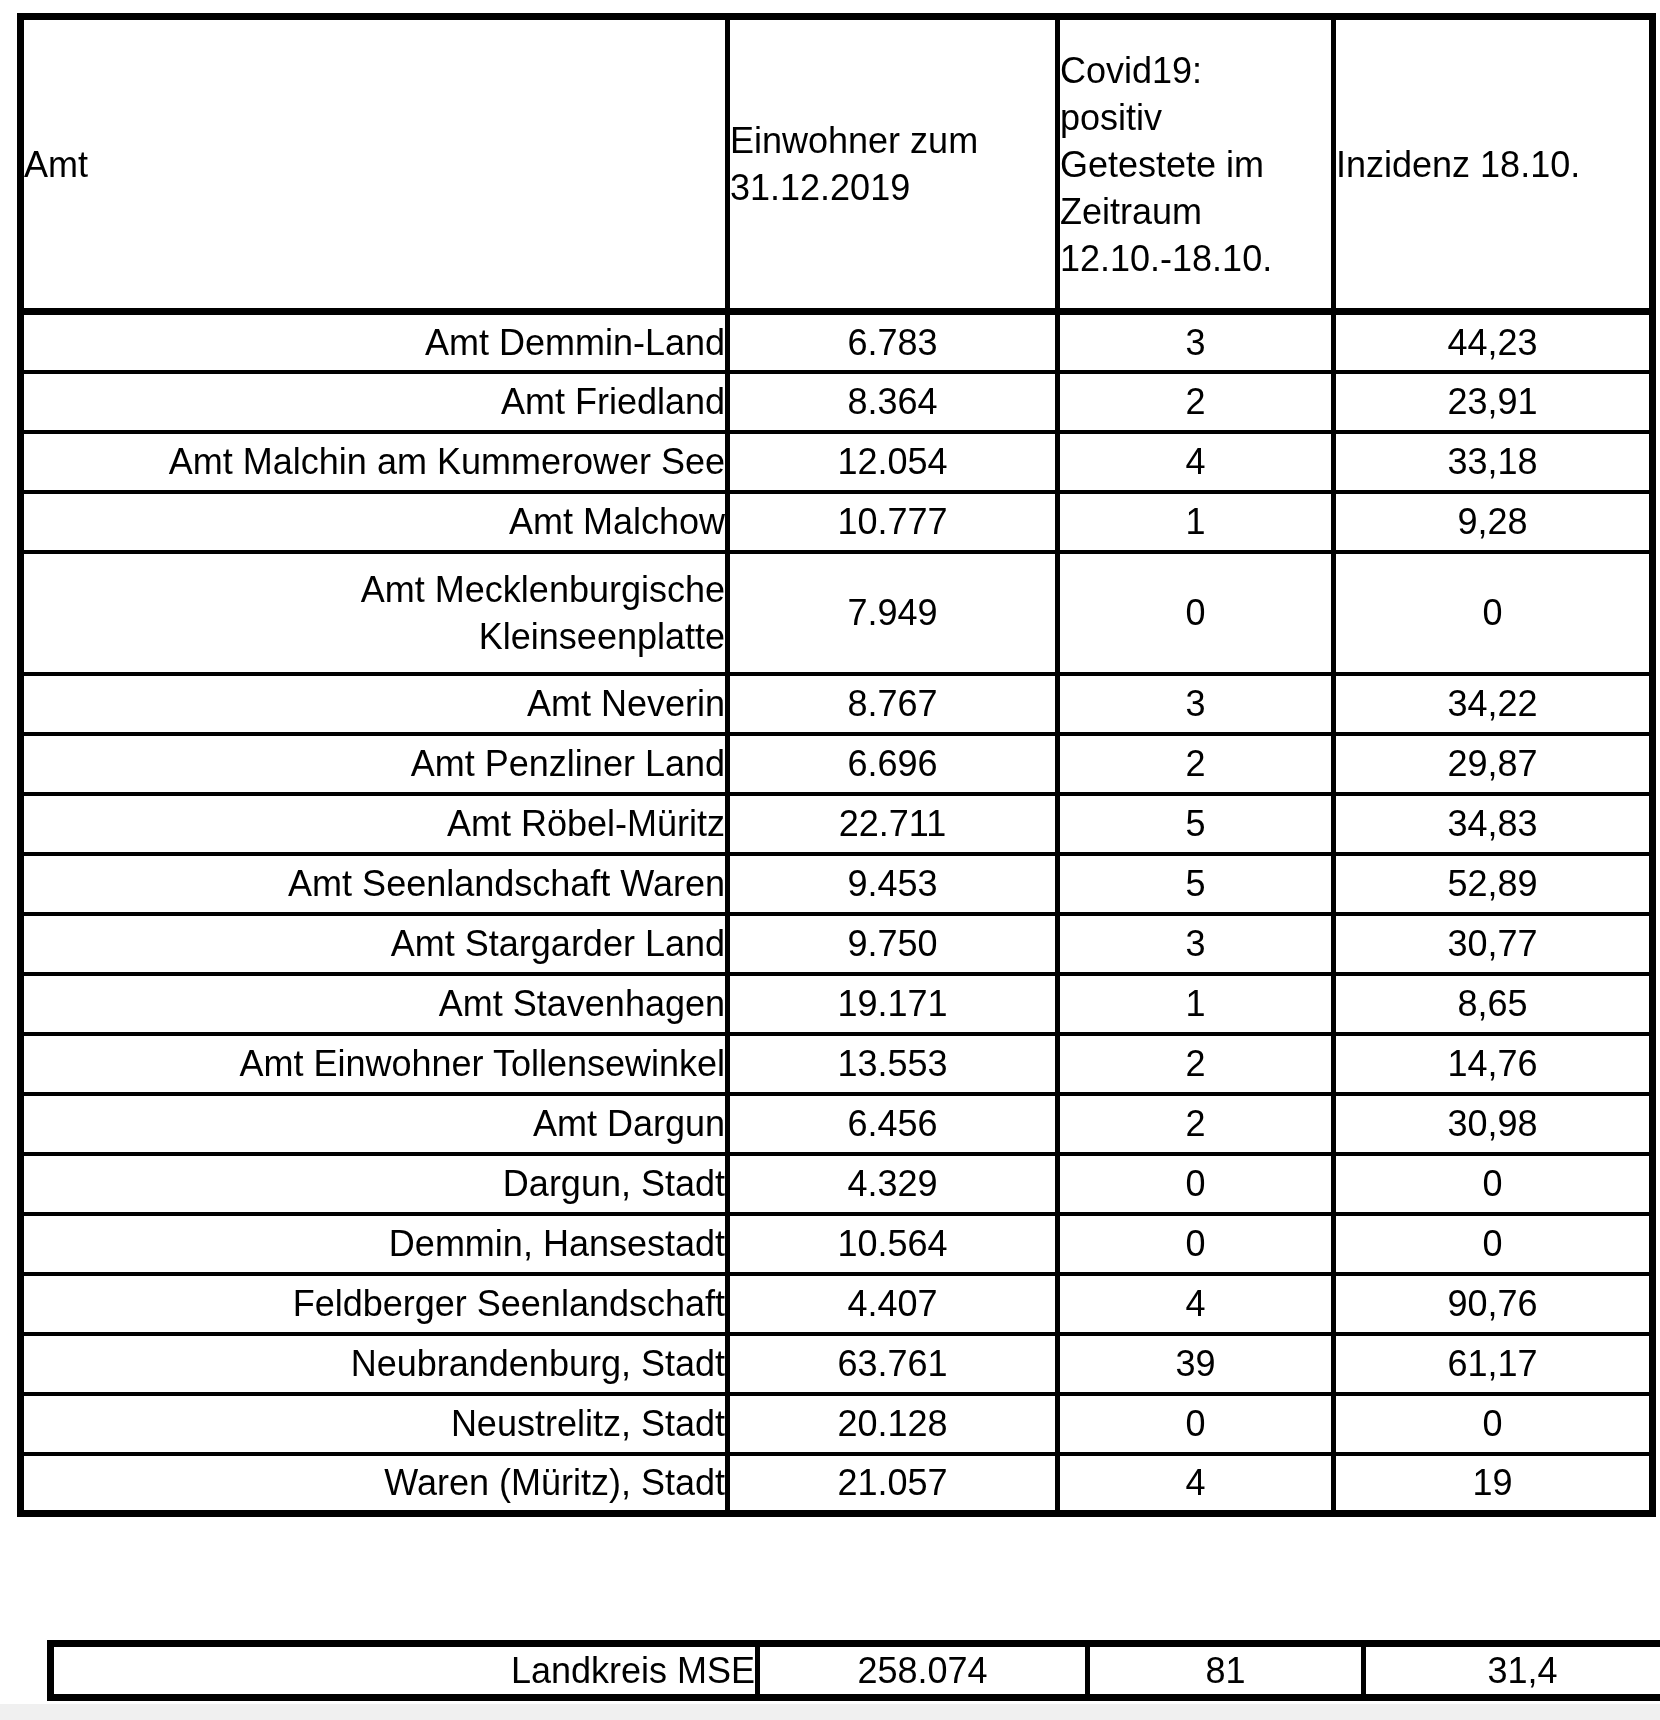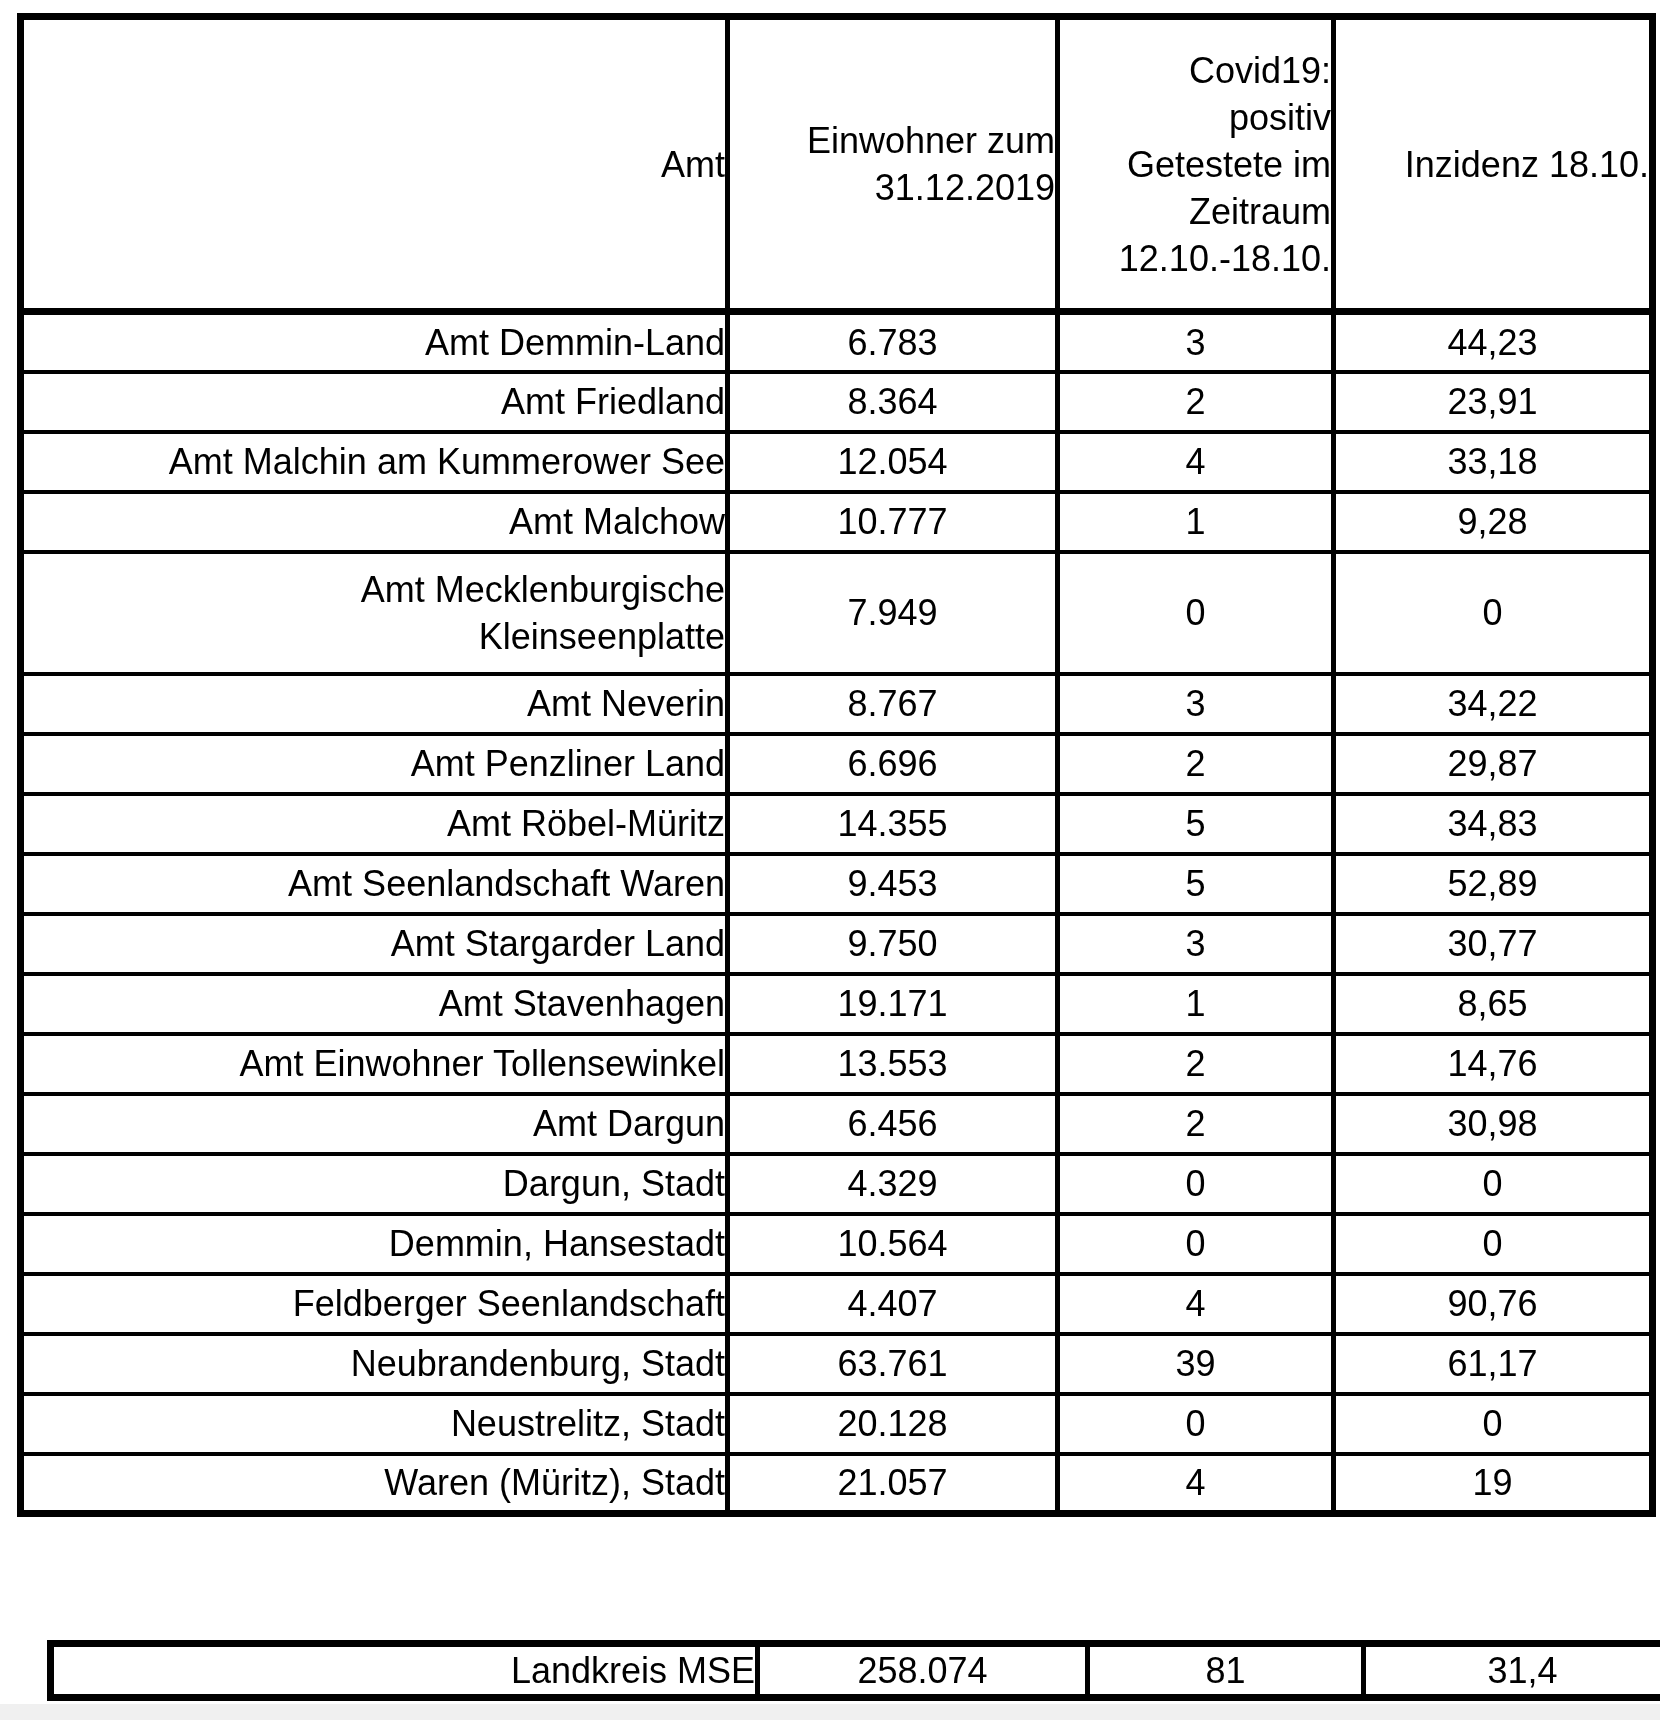--- a/index.html
+++ b/index.html
@@ -28,21 +28,21 @@
     border-left-width: 5px;
     border-right-width: 5px;
     font-size: 36px;
     line-height: 47px;
     font-weight: 400;
     vertical-align: middle;
     white-space: pre-line;
     overflow: hidden;
     padding: 0;
   }
-  table.main-table thead th { border-bottom-width: 7px; height: 288px; text-align: right; }
+  table.main-table thead th { border-bottom-width: 7px; height: 288px; text-align: left; }
   table.main-table tbody tr { height: 60px; }
   table.main-table tbody tr.row-tall { height: 122px; margin-left: 32px; }
   table.summary-table tbody tr { height: 48px; }
   .cell-amt { text-align: right; padding-left: 10px; padding-right: 6px; }
   .cell-num { text-align: center; }
   .page-edge-strip {
     position: absolute;
     left: 0; top: 1704px;
     width: 1660px; height: 16px;
   }
@@ -111,21 +111,21 @@
         <td class="cell-num">34,22</td>
       </tr>
       <tr>
         <td class="cell-amt">Amt Penzliner Land</td>
         <td class="cell-num">6.696</td>
         <td class="cell-num">2</td>
         <td class="cell-num">29,87</td>
       </tr>
       <tr>
         <td class="cell-amt">Amt Röbel-Müritz</td>
-        <td class="cell-num">14.355</td>
+        <td class="cell-num">22.711</td>
         <td class="cell-num">5</td>
         <td class="cell-num">34,83</td>
       </tr>
       <tr>
         <td class="cell-amt">Amt Seenlandschaft Waren</td>
         <td class="cell-num">9.453</td>
         <td class="cell-num">5</td>
         <td class="cell-num">52,89</td>
       </tr>
       <tr>

